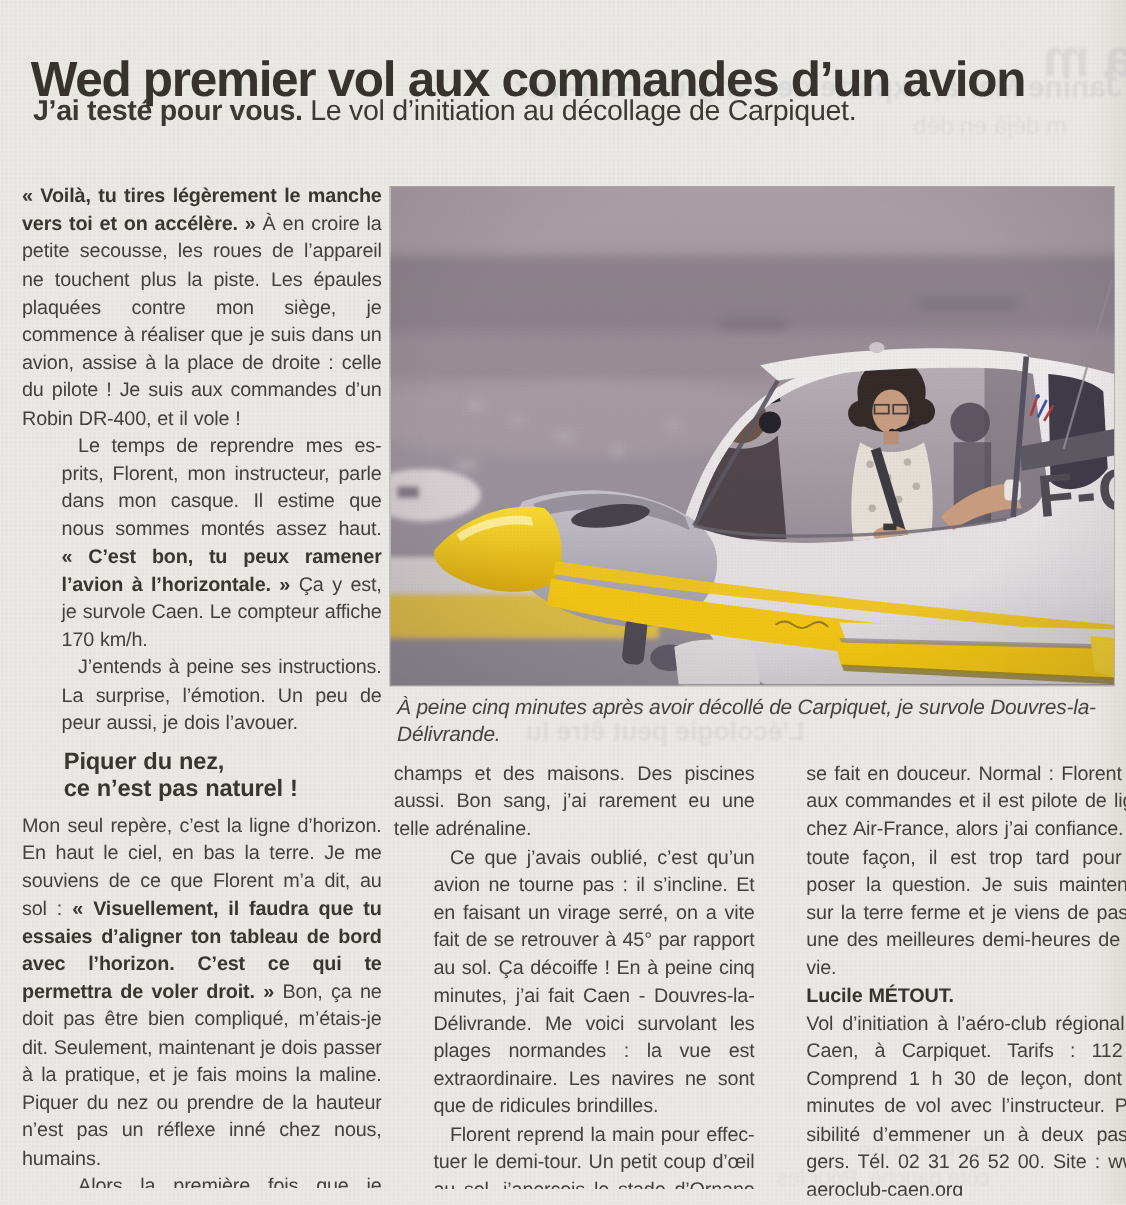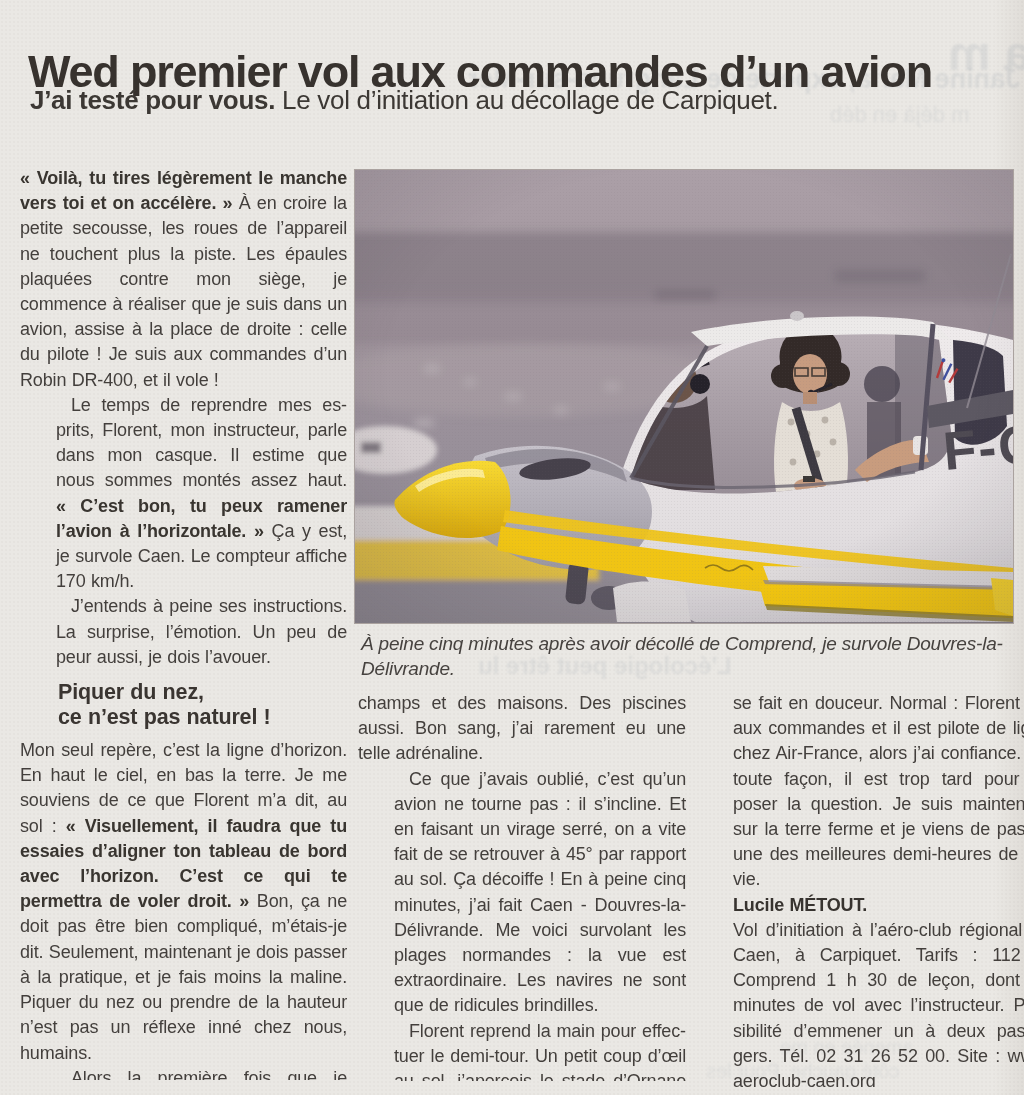--- a/index.html
+++ b/index.html
@@ -237,21 +237,21 @@
       <polygon points="408,410 658,416 658,422 412,418" fill="#8b8590" opacity="0.7"></polygon>
       <polygon points="404,414 658,420 658,448 410,436" fill="#f4c70f"></polygon>
       <polygon points="410,434 658,446 658,452 412,440" fill="#8c7a28" opacity="0.8"></polygon>
       <polygon points="636,408 658,410 658,446 640,440" fill="#f6d22a"></polygon>
 
       <rect x="0" y="0" width="658" height="453" fill="url(#dots)" opacity="0.5"></rect>
       <rect x="0" y="0" width="658" height="453" fill="url(#vig)"></rect>
     </svg>
   </div>
 
-  <div class="caption">À peine cinq minutes après avoir décollé de Comprend, je survole Douvres-la-Délivrande.</div>
+  <div class="caption">À peine cinq minutes après avoir décollé de Carpiquet, je survole Douvres-la-Délivrande.</div>
 
   <div class="col" id="col-mid">
     <p><span>champs et des maisons. Des piscines aussi. Bon sang, j’ai rarement eu une telle adrénaline.</span></p>
     <p class="ind"><span>Ce que j’avais oublié, c’est qu’un avion ne tourne pas&nbsp;: il s’incline. Et en faisant un virage serré, on a vite fait de se retrouver à 45° par rapport au sol. Ça décoiffe&nbsp;! En à peine cinq mi­nutes, j’ai fait Caen - Douvres-la-Déli­vrande. Me voici survolant les plages normandes&nbsp;: la vue est extraordinaire. Les navires ne sont que de ridicules brindilles.</span></p>
     <p class="ind"><span>Florent reprend la main pour effec­tuer le demi-tour. Un petit coup d’œil au sol, j’aperçois le stade d’Ornano et le Mémorial de Caen. L’atterrissage</span></p>
   </div>
 
   <div class="col" id="col-right">
     <p><span>se fait en douceur. Normal&nbsp;: Florent est aux commandes et il est pilote de ligne chez Air-France, alors j’ai confiance. De toute façon, il est trop tard pour se poser la question. Je suis maintenant sur la terre ferme et je viens de passer une des meilleures demi-heures de ma vie.</span></p>
     <p class="byline">Lucile MÉTOUT.</p>

